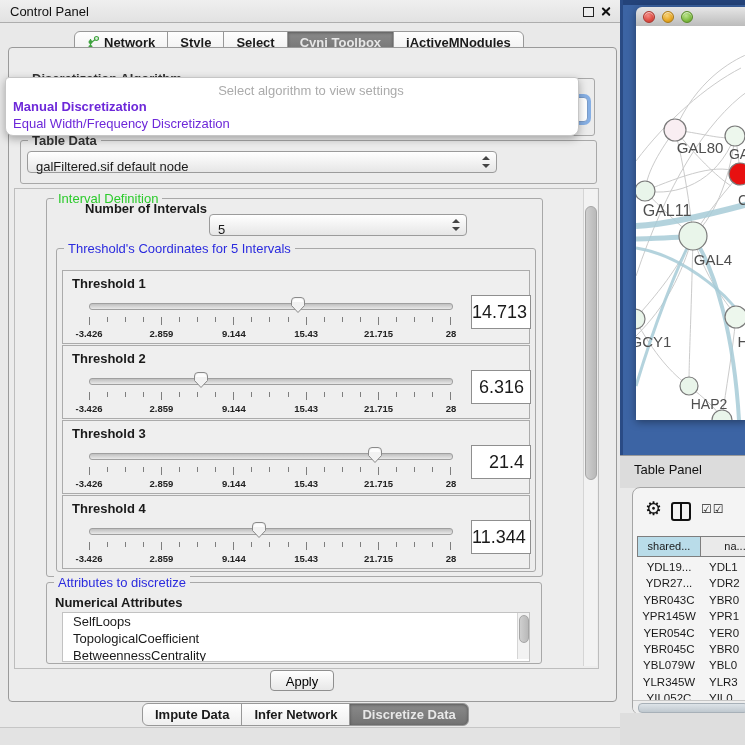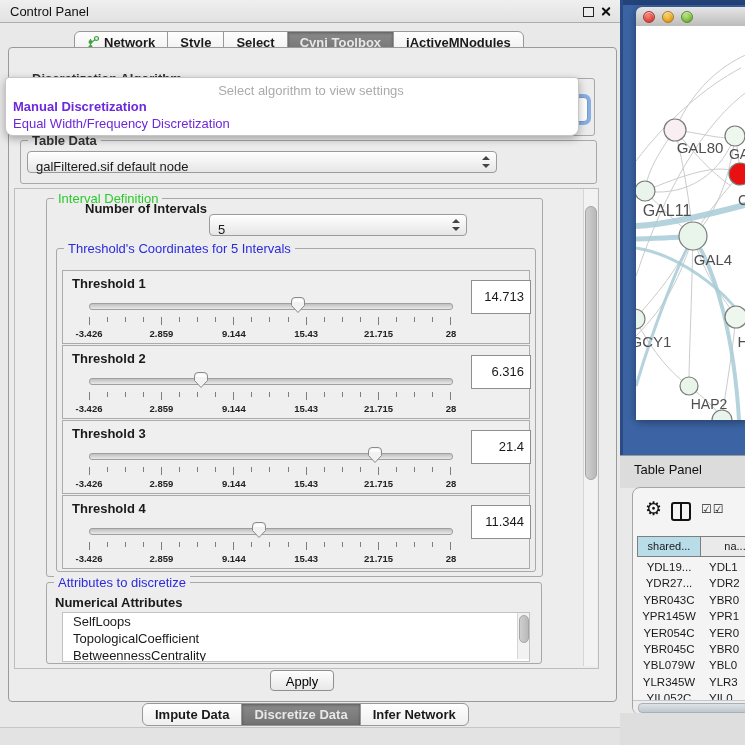--- a/index.html
+++ b/index.html
@@ -60,22 +60,22 @@
   .thr-label{position:absolute;left:9px;top:5px;font-weight:700;font-size:13px;}
   .sliderbox{position:absolute;left:26px;top:24px;width:362px;height:46px;}
   .track{position:absolute;left:0;top:8px;width:362px;height:5px;border-radius:3px;
     background:linear-gradient(#BFBFBF,#E9E9E9);border:1px solid #9F9F9F;}
   .thumb{position:absolute;top:1px;width:16px;height:18px;}
   .ticks{position:absolute;left:0;top:22px;width:362px;height:9px;display:flex;justify-content:space-between;align-items:flex-start;}
   .tick{width:1px;background:#7E7E7E;height:5px;}
   .tick.major{height:8px;}
   .ticklabels{position:absolute;left:0;top:33px;width:362px;height:12px;}
   .ticklabels span{position:absolute;transform:translateX(-50%);font-size:9.5px;font-weight:700;color:#222;white-space:nowrap;}
-  .valbox{position:absolute;left:408px;top:9px;width:52px;height:32px;background:#fff;border:1px solid #8F8F8F;
-    font-size:13px;text-align:right;line-height:32px;padding-right:6px;}
+  .valbox{position:absolute;left:408px;top:24px;width:52px;height:32px;background:#fff;border:1px solid #8F8F8F;
+    font-size:18px;text-align:right;line-height:32px;padding-right:6px;}
 
   
   #attr-list{left:62px;top:612px;width:466px;height:48px;background:#FFFFFF;border:1px solid #C2C2C2;overflow:hidden;}
   #attr-list .li{position:relative;padding:1px 0 1px 10px;font-size:13px;height:15px;line-height:15px;white-space:nowrap;}
 
   .push-btn{background:linear-gradient(#FEFEFE,#E8E8E8);border:1px solid #8F8F8F;border-radius:4px;
     font-size:13px;text-align:center;line-height:19px;}
 
   
   #blue-panel{left:620px;top:0;width:125px;height:455px;background:#3C64A4;border-left:3px solid #2A4B85;}
@@ -376,25 +376,25 @@
   <div class="abs vscroll-track" style="left:517px;top:613px;width:11px;height:46px;">
     <div class="vscroll-thumb" style="left:1px;top:2px;width:8px;height:26px;"></div>
   </div>
 
   <button class="abs push-btn" style="left:270px;top:670px;width:64px;height:21px;">Apply</button>
 
   <div class="abs tabrow" id="bottom-tabs" style="left:142px;top:703px;">
       <div class="tab">
         <span>Impute Data</span>
       </div>
+      <div class="tab">
+        <span>Infer Network</span>
+      </div>
       <div class="tab sel">
         <span>Discretize Data</span>
-      </div>
-      <div class="tab">
-        <span>Infer Network</span>
       </div>
     </div>
   <div class="abs" id="bottom-line"></div>
   <div class="abs" id="bottom-area"></div>
 
   <div class="abs" id="blue-panel">
     <div id="net-window">
       <div id="net-titlebar">
         <span class="tl red"></span>
         <span class="tl yellow"></span>

